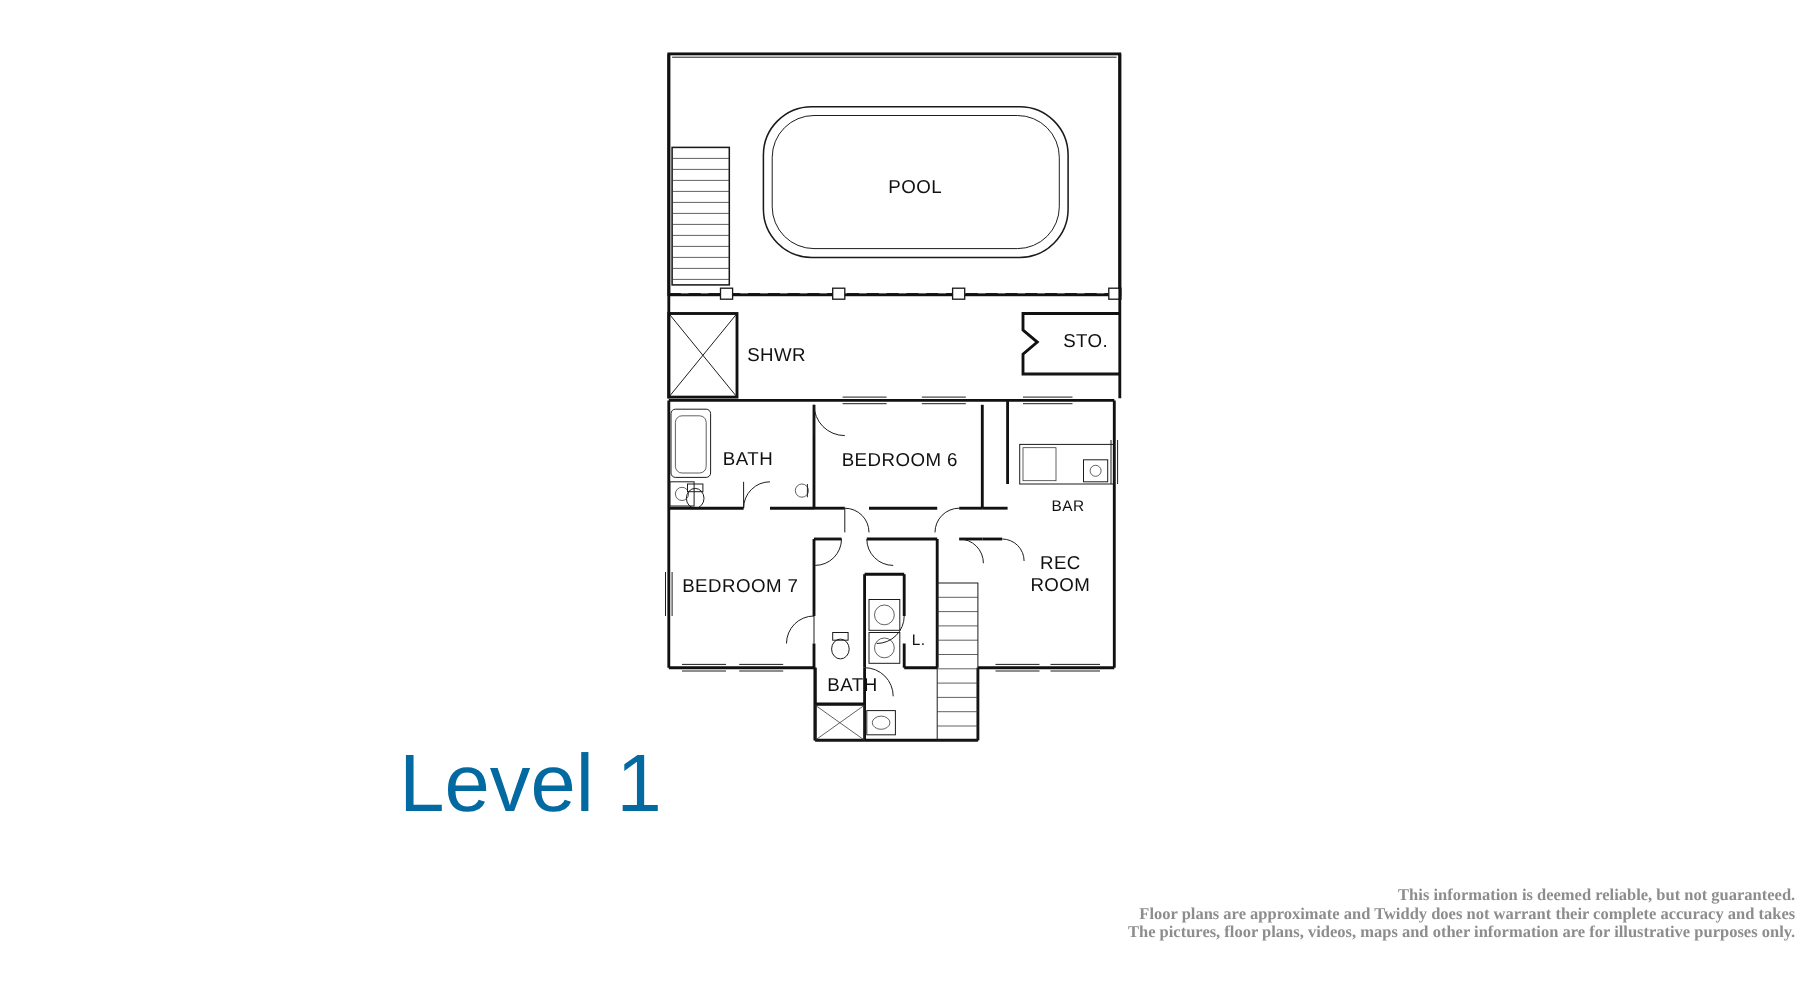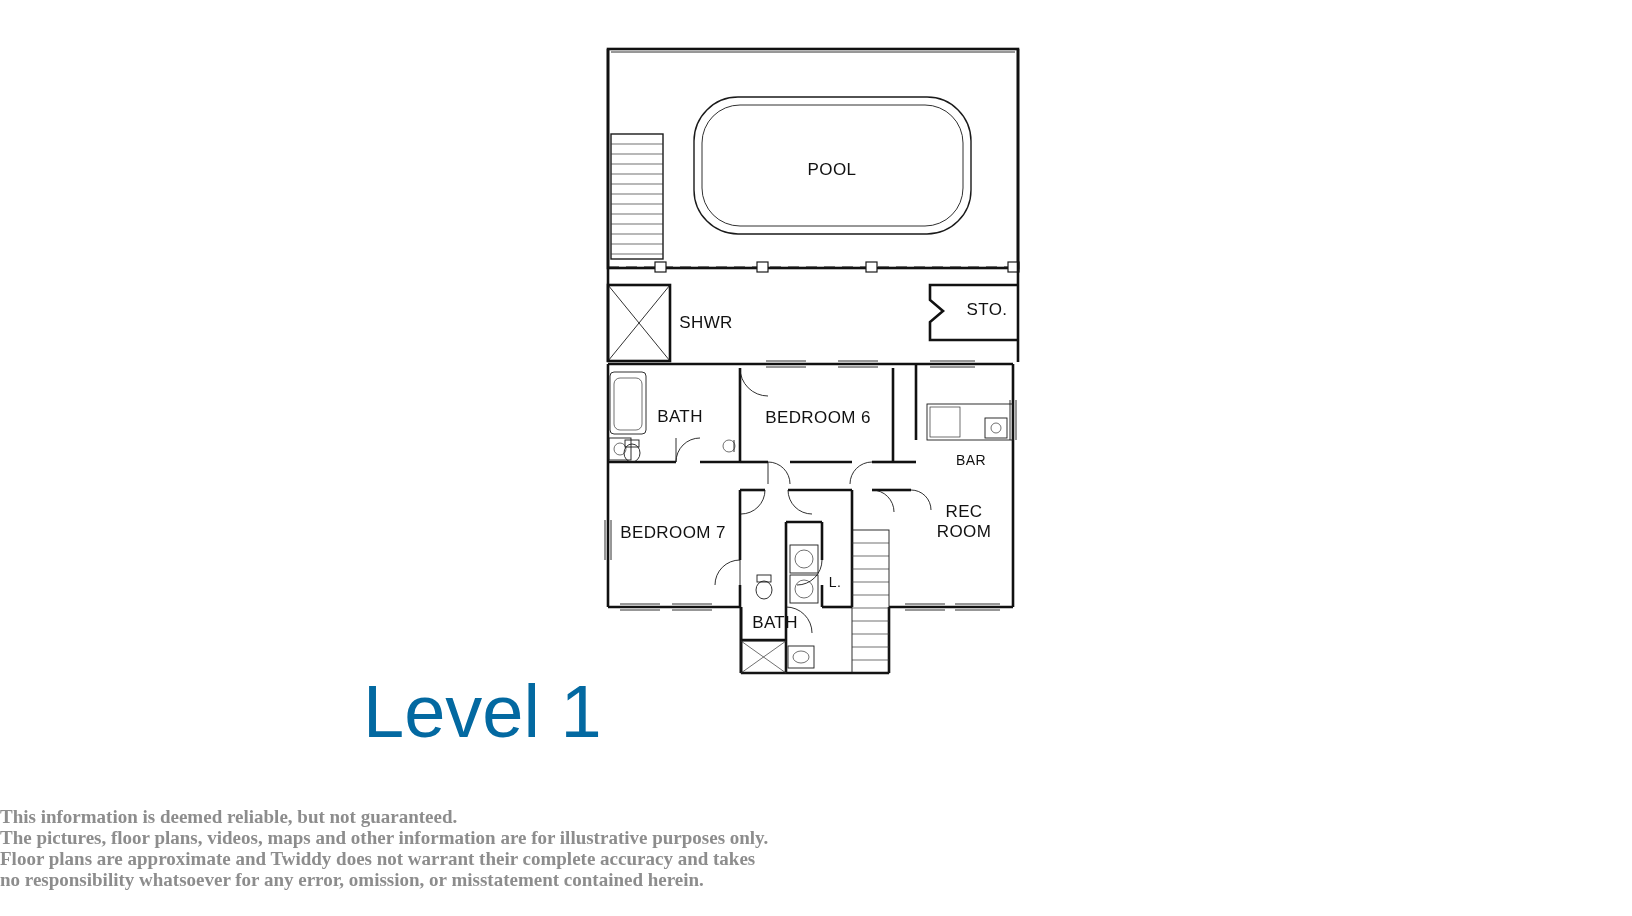--- a/index.html
+++ b/index.html
@@ -80,23 +80,23 @@
     letter-spacing: 0px;
     color: #0369a1;
     font-family: "Liberation Sans", sans-serif;
     line-height: 1;
   }
   #disclaimer {
     position: absolute;
     left: 0;
     top: 806px;
     width: 1632px;
-    text-align: left;
+    text-align: right;
     color: #8d8d8d;
-    font-size: 19px;
+    font-size: 15px;
     line-height: 1.0;
     font-family: "Liberation Serif", serif;
     font-weight: 700;
   }
   #disclaimer div {
     margin: 0;
     padding: 1px 0;
   }
 </style>
 </head>
@@ -331,18 +331,17 @@
     <text class="room-label" x="673" y="534">BEDROOM 7</text>
     <text class="room-label room-label-sm" x="835" y="583">L.</text>
     <text class="room-label" x="775" y="624">BATH</text>
 
   </svg>
 
   <div id="level-title">Level 1</div>
 
   <div id="disclaimer">
     <div>This information is deemed reliable, but not guaranteed.</div>
+    <div>Floor plans are approximate and Twiddy does not warrant their complete accuracy and takes</div>
     <div>The pictures, floor plans, videos, maps and other information are for illustrative purposes only.</div>
-    <div>Floor plans are approximate and Twiddy does not warrant their complete accuracy and takes</div>
-    <div>no responsibility whatsoever for any error, omission, or misstatement contained herein.</div>
   </div>
 
 </div>
 
 </body></html>

